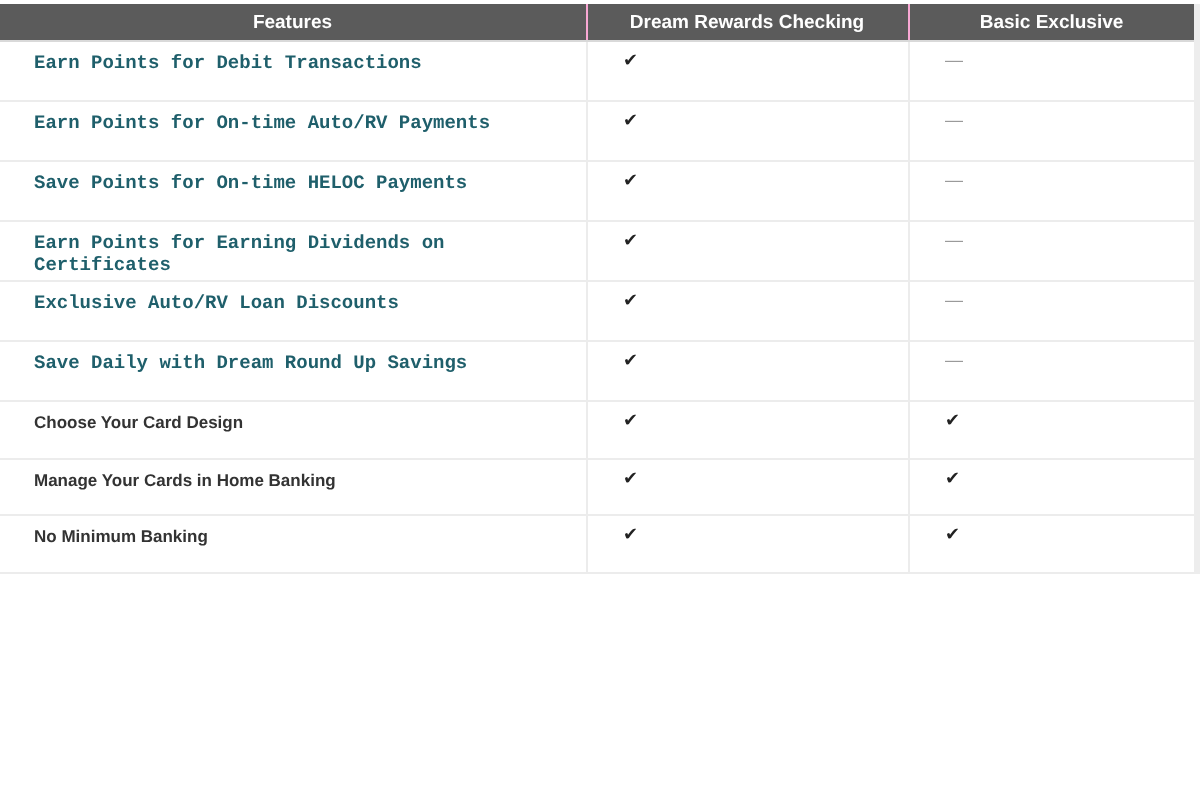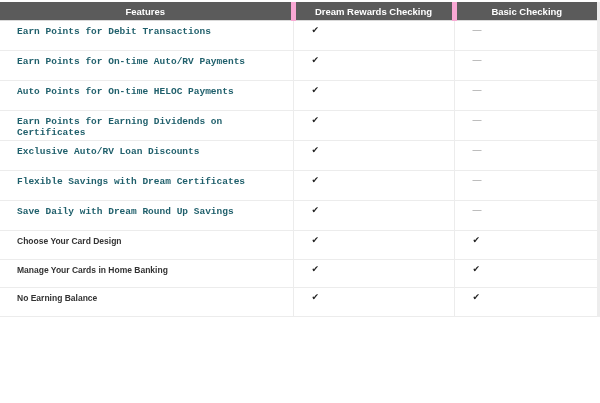--- a/index.html
+++ b/index.html
@@ -2,21 +2,21 @@
 <html><head>
 <meta charset="utf-8">
 <style>
   html, body { margin: 0; padding: 0; background: #ffffff; }
   body { width: 600px; height: 403px; overflow: hidden; font-family: "Liberation Sans", "DejaVu Sans", sans-serif; }
   .wrap { position: absolute; left: 0; top: 2px; width: 597px; border-right: 3px solid #ededed; }
   table { border-collapse: collapse; width: 597px; table-layout: fixed; }
   col.c1 { width: 293px; } col.c2 { width: 161px; } col.c3 { width: 143px; }
   thead th {
     background: #5b5b5b; color: #ffffff; font-weight: bold; font-size: 9.5px;
-    height: 18px; padding: 0; text-align: center; border-left: 5px solid #f9a8d4;
+    height: 18px; padding: 0; text-align: center; border-left: 1px solid #f9a8d4;
     border-bottom: 1px solid #d9d9d9;
   }
   thead th:first-child { border-left: none; margin-left: 33px; }
   tbody td {
     border-bottom: 1px solid #ececec; border-left: 1px solid #ececec;
     vertical-align: top; padding: 0; font-size: 9px;
   }
   tbody td:first-child { border-left: none; }
   tbody tr.premium td { height: 29px; }
   tbody tr.basic td { height: 27.5px; }
@@ -34,21 +34,21 @@
   <table>
     <colgroup>
         <col class="c1">
         <col class="c2">
         <col class="c3">
       </colgroup>
     <thead>
       <tr>
         <th>Features</th>
         <th>Dream Rewards Checking</th>
-        <th>Basic Checking</th>
+        <th>Basic Exclusive</th>
       </tr>
     </thead>
     <tbody>
       <tr class="premium">
         <td>
             <span class="feat">Earn Points for Debit Transactions</span>
           </td>
         <td>
             <span class="mark check">✔</span>
           </td>
@@ -62,21 +62,21 @@
           </td>
         <td>
             <span class="mark check">✔</span>
           </td>
         <td>
             <span class="mark dash">—</span>
           </td>
       </tr>
       <tr class="premium">
         <td>
-            <span class="feat">Auto Points for On-time HELOC Payments</span>
+            <span class="feat">Save Points for On-time HELOC Payments</span>
           </td>
         <td>
             <span class="mark check">✔</span>
           </td>
         <td>
             <span class="mark dash">—</span>
           </td>
       </tr>
       <tr class="premium">
         <td>
@@ -85,31 +85,20 @@
         <td>
             <span class="mark check">✔</span>
           </td>
         <td>
             <span class="mark dash">—</span>
           </td>
       </tr>
       <tr class="premium">
         <td>
             <span class="feat">Exclusive Auto/RV Loan Discounts</span>
-          </td>
-        <td>
-            <span class="mark check">✔</span>
-          </td>
-        <td>
-            <span class="mark dash">—</span>
-          </td>
-      </tr>
-      <tr class="premium">
-        <td>
-            <span class="feat">Flexible Savings with Dream Certificates</span>
           </td>
         <td>
             <span class="mark check">✔</span>
           </td>
         <td>
             <span class="mark dash">—</span>
           </td>
       </tr>
       <tr class="premium">
         <td>
@@ -139,21 +128,21 @@
           </td>
         <td>
             <span class="mark check">✔</span>
           </td>
         <td>
             <span class="mark check">✔</span>
           </td>
       </tr>
       <tr class="basic">
         <td>
-            <span class="feat">No Earning Balance</span>
+            <span class="feat">No Minimum Banking</span>
           </td>
         <td>
             <span class="mark check">✔</span>
           </td>
         <td>
             <span class="mark check">✔</span>
           </td>
       </tr>
     </tbody>
   </table>

